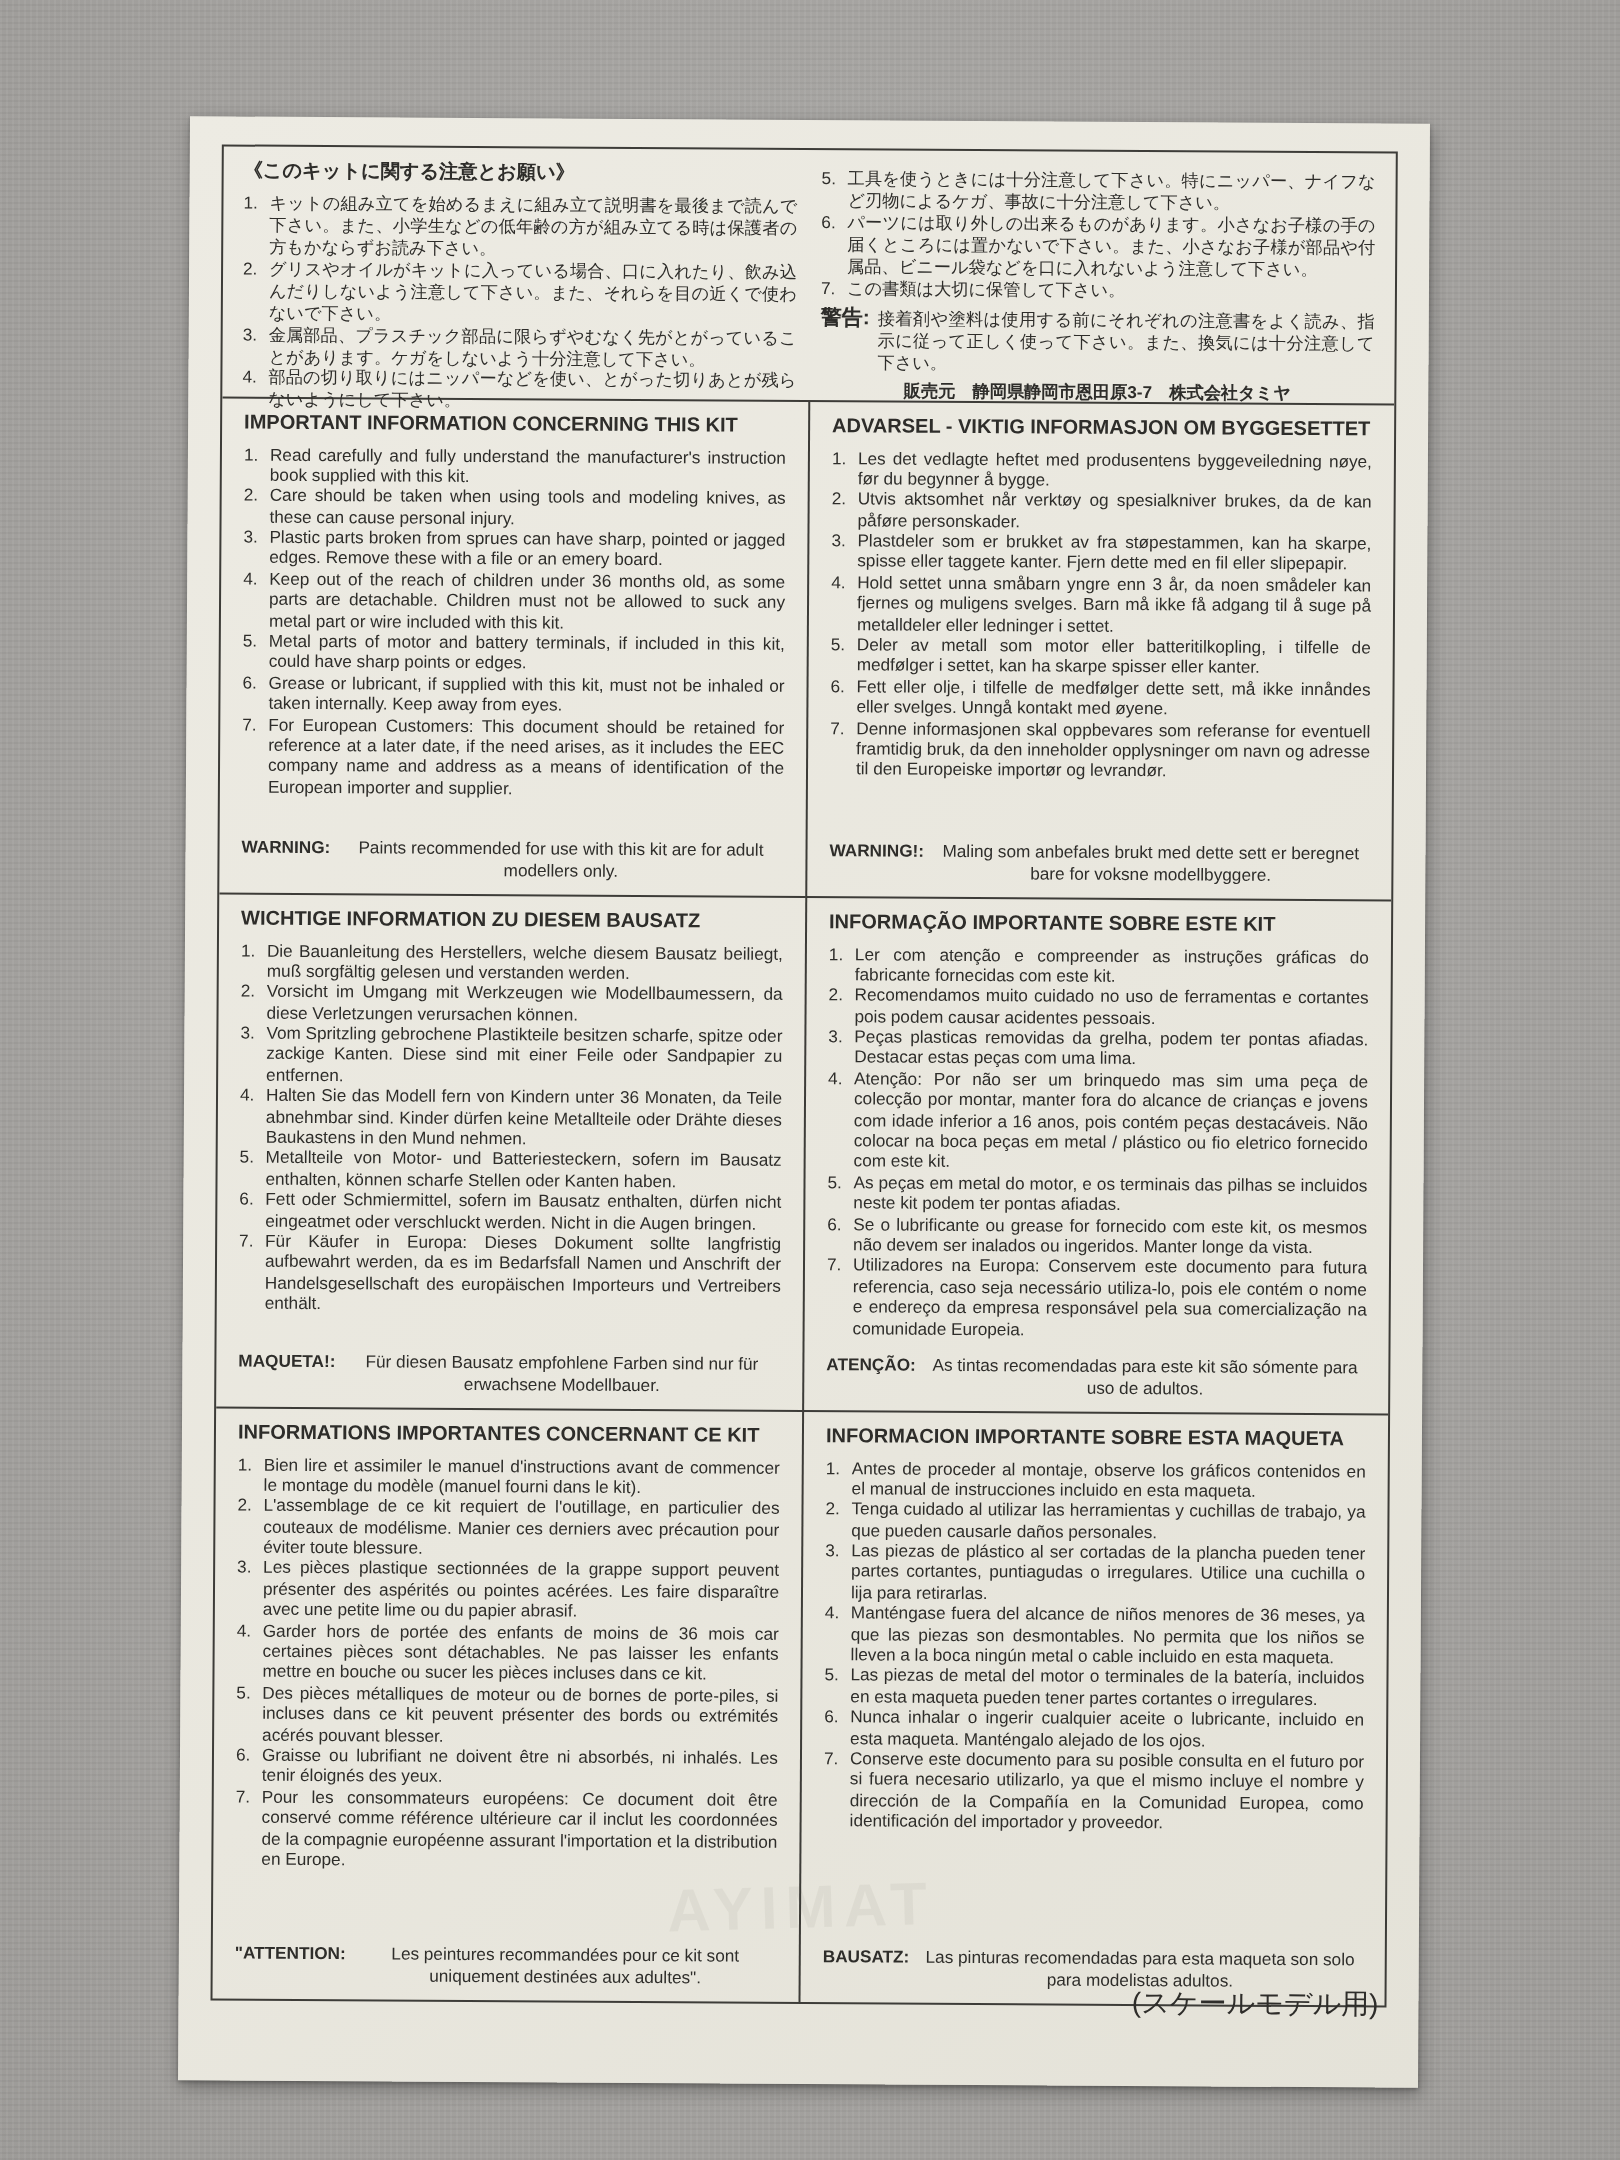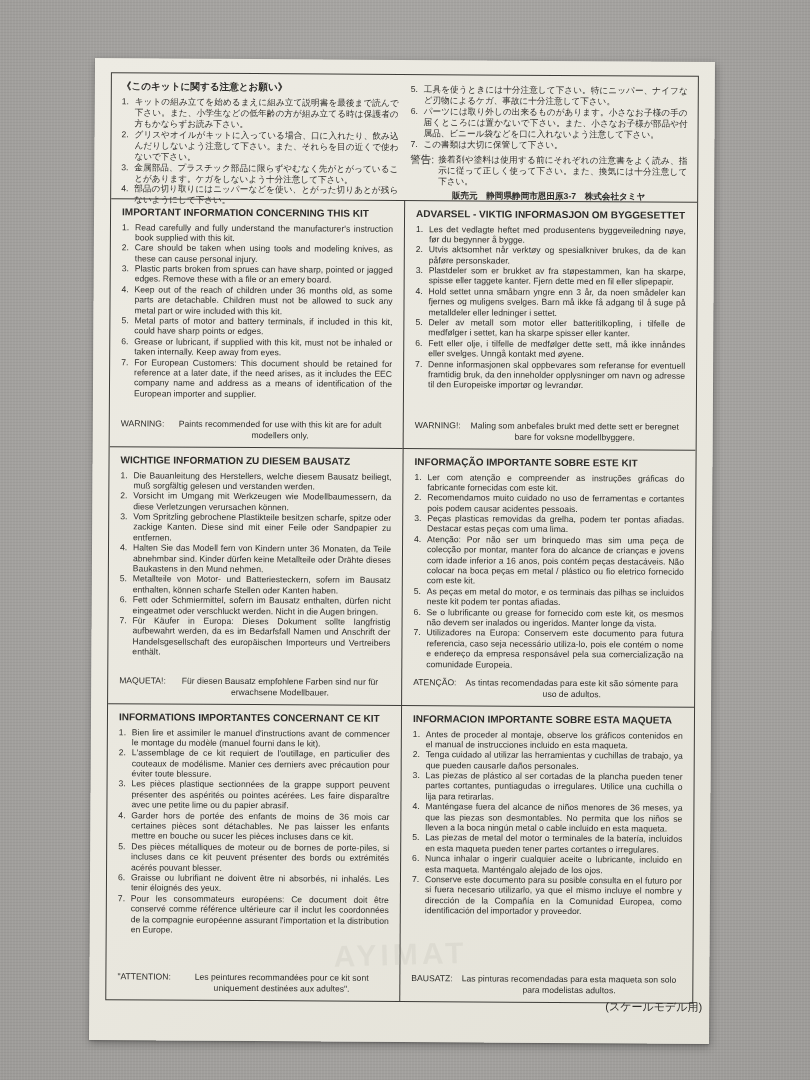--- a/index.html
+++ b/index.html
@@ -30,21 +30,21 @@
     display:flex;gap:12px;
     height:126px;box-sizing:border-box;
     padding:7px 10px 4px 10px;
     border-bottom:1.5px solid #3d3c38;
     font-size:8.6px;line-height:1.27;
   }
   .jp-left{width:50%;}
   .jp-right{width:50%;display:flex;flex-direction:column;}
   .jp-heading{font-weight:bold;font-size:9.6px;margin:0 0 4px 0;}
   .jp-warn{display:flex;gap:4px;margin-top:5px;}
-  .jp-warn-label{font-weight:normal;font-size:10.5px;white-space:nowrap;line-height:1.1;}
+  .jp-warn-label{font-weight:bold;font-size:10.5px;white-space:nowrap;line-height:1.1;}
   .jp-warn-text{text-align:justify;}
   .jp-dist{margin-top:3px;text-align:center;font-weight:bold;}
   
   ol.list{list-style:none;counter-reset:item;margin:2px 0 0 0;padding:0 0 0 13px;}
   ol.list>li{counter-increment:item;position:relative;text-align:justify;}
   ol.list>li::before{content:counter(item) ".";position:absolute;left:-13px;}
   ol.start-5{counter-reset:item 4;}
   
   .grid{
     flex:1;display:grid;
@@ -54,24 +54,24 @@
   .cell{
     box-sizing:border-box;overflow:hidden;
     padding:7px 11px 5px 11px;
     font-size:8.6px;line-height:1.21;
     display:flex;flex-direction:column;
   }
   .cell.right{border-left:1px solid #3d3c38;}
   .cell.row2,.cell.row3{border-top:1.5px solid #3d3c38;}
   .title{font-size:10px;font-weight:bold;margin:0 0 2px 0;line-height:1.15;}
   .warn{display:flex;gap:4px;margin:auto 0 2px 0;padding-top:7px;}
-  .warn-label{font-weight:normal;white-space:nowrap;}
+  .warn-label{font-weight:bold;white-space:nowrap;}
   .warn-text{flex:1;text-align:center;}
   
-  .footer-note{position:absolute;right:7px;bottom:18px;font-size:11px;}
+  .footer-note{position:absolute;right:20px;bottom:18px;font-size:14px;}
   .watermark{
     position:absolute;left:240px;bottom:70px;
     font-size:30px;font-weight:bold;letter-spacing:4px;color:#6a6858;
     opacity:.07;transform:scaleX(-1) rotate(2deg);
   }
 </style>
 </head>
 <body>
 
 <div class="paper">

